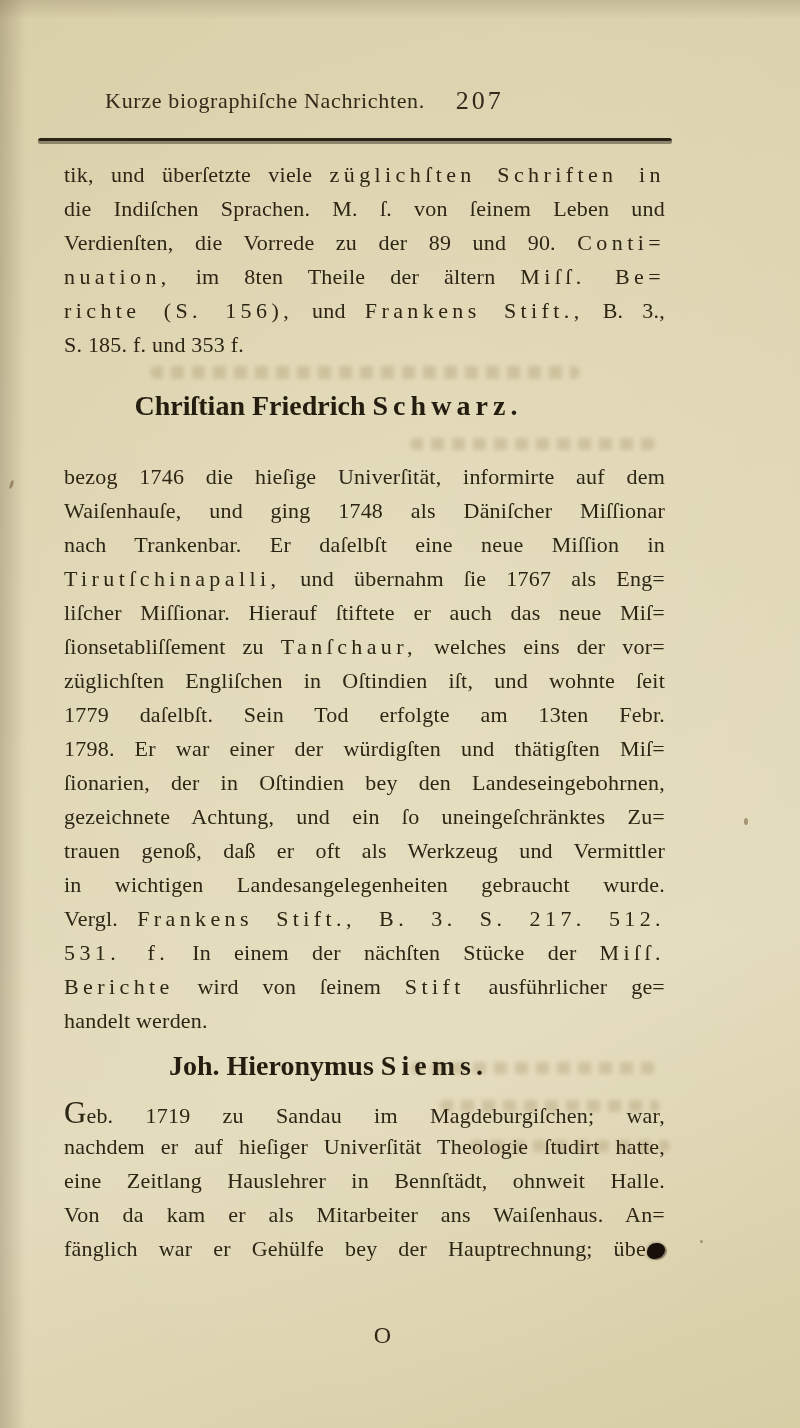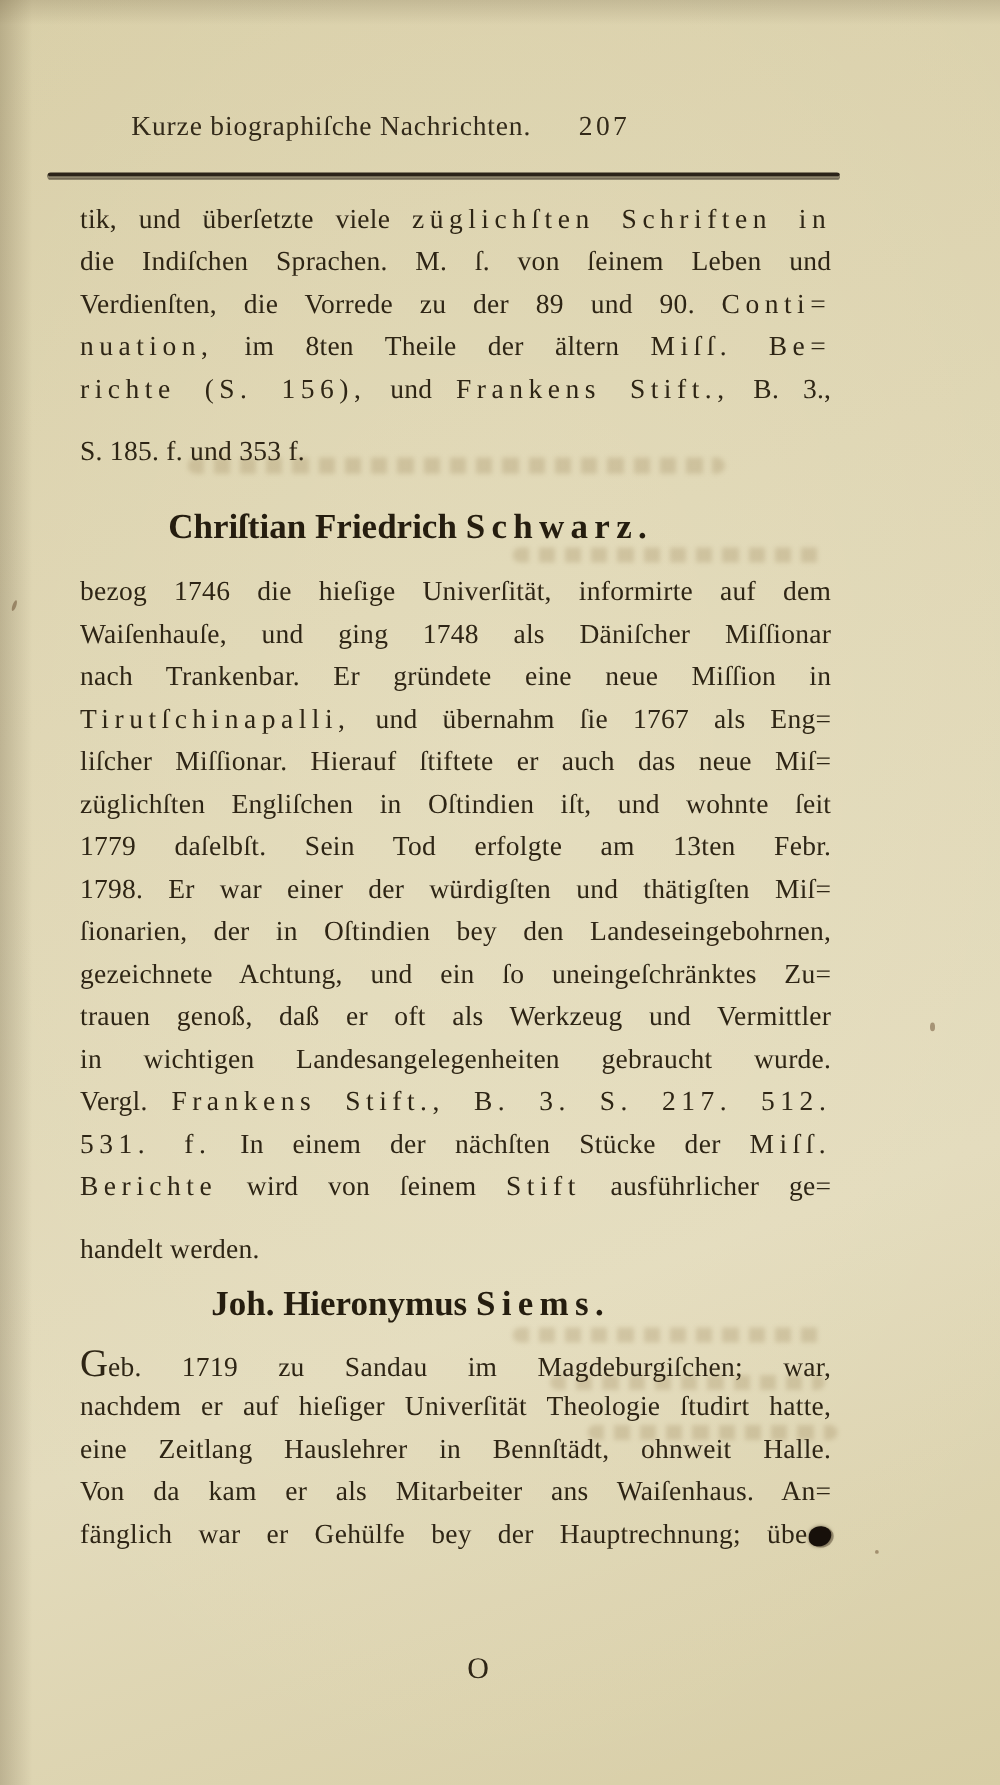--- a/index.html
+++ b/index.html
@@ -12,33 +12,33 @@
       linear-gradient(160deg,#d9cfa8 0%,#ded5b2 35%,#e3dbbc 70%,#d7cda5 100%);
   }
   .gutter-shade{position:absolute;left:0;top:0;bottom:0;width:26px;
     background:linear-gradient(90deg,rgba(70,54,28,0.22),rgba(70,54,28,0) 100%);}
   .top-shade{position:absolute;left:0;top:0;right:0;height:20px;
     background:linear-gradient(180deg,rgba(70,54,28,0.16),rgba(70,54,28,0));}
 
   .header{position:absolute;top:86px;left:0;width:636px;height:30px;color:#332a1a;}
   .header-title{position:absolute;left:50%;transform:translateX(calc(-50% - 53px));
     font-size:22px;line-height:30px;letter-spacing:0.03em;white-space:nowrap;}
-  .page-number{position:absolute;right:132px;top:0;font-size:22px;line-height:30px;letter-spacing:0.12em;}
+  .page-number{position:absolute;right:132px;top:0;font-size:26px;line-height:30px;letter-spacing:0.12em;}
 
   .rule{position:absolute;top:138px;left:38px;width:634px;height:5px;background:#2b2318;
     border-radius:3px;box-shadow:0 1px 0 rgba(43,35,24,0.45), inset 0 -2px 0 rgba(222,213,178,0.55);}
 
   .content{position:absolute;top:158px;left:64px;width:601px;color:#2e2515;}
   .line{height:34px;line-height:34px;font-size:22px;white-space:nowrap;
     text-align:justify;text-align-last:justify;letter-spacing:0.01em;}
-  .line.last{text-align-last:left;margin-top:16px;}
+  .line.last{text-align-last:left;}
   .sp{letter-spacing:0.20em;}
   .init{font-size:31px;letter-spacing:0;}
   .entry-heading{font-size:28px;line-height:36px;font-weight:bold;text-align:center;
-    color:#251d0f;margin:26px 72px 16px 0;white-space:nowrap;}
+    color:#251d0f;margin:26px 72px 36px 0;white-space:nowrap;}
   .entry:nth-child(3) .entry-heading{margin:10px 72px 12px 0;}
   .entry-heading .sp{letter-spacing:0.18em;}
 
   .blot{display:inline-block;width:18px;height:16px;background:#17100a;
     border-radius:55% 45% 60% 40%;vertical-align:-3px;margin-left:1px;
     box-shadow:0 0 3px rgba(40,26,10,0.55), 2px 1px 0 rgba(40,26,10,0.35);}
 
   .signature{position:absolute;top:1322px;left:64px;width:601px;text-align:center;
     transform:translateX(18px);font-size:24px;color:#2e2515;}
 
@@ -82,23 +82,24 @@
       <div class="line"><span class="">die Indiſchen Sprachen. M. ſ. von ſeinem Leben und</span></div>
       <div class="line"><span class="">Verdienſten, die Vorrede zu der 89 und 90. </span><span class="sp">Conti=</span></div>
       <div class="line"><span class="sp">nuation,</span><span class=""> im 8ten Theile der ältern </span><span class="sp">Miſſ. Be=</span></div>
       <div class="line"><span class="sp">richte (S. 156),</span><span class=""> und </span><span class="sp">Frankens Stift.,</span><span class=""> B. 3.,</span></div>
       <div class="line last"><span class="">S. 185. f. und 353 f.</span></div>
     </div>
     <div class="entry">
       <div class="entry-heading"><span class="">Chriſtian Friedrich </span><span class="sp">Schwarz.</span></div>
       <div class="line"><span class="">bezog 1746 die hieſige Univerſität, informirte auf dem</span></div>
       <div class="line"><span class="">Waiſenhauſe, und ging 1748 als Däniſcher Miſſionar</span></div>
-      <div class="line"><span class="">nach Trankenbar. Er gründete eine neue Miſſion in</span></div>
+      <div class="line"><span class="">nach Trankenbar. Er daſelbſt eine neue Miſſion in</span></div>
       <div class="line"><span class="sp">Tirutſchinapalli,</span><span class=""> und übernahm ſie 1767 als Eng=</span></div>
       <div class="line"><span class="">liſcher Miſſionar. Hierauf ſtiftete er auch das neue Miſ=</span></div>
+      <div class="line"><span class="">ſionsetabliſſement zu </span><span class="sp">Tanſchaur,</span><span class=""> welches eins der vor=</span></div>
       <div class="line"><span class="">züglichſten Engliſchen in Oſtindien iſt, und wohnte ſeit</span></div>
       <div class="line"><span class="">1779 daſelbſt. Sein Tod erfolgte am 13ten Febr.</span></div>
       <div class="line"><span class="">1798. Er war einer der würdigſten und thätigſten Miſ=</span></div>
       <div class="line"><span class="">ſionarien, der in Oſtindien bey den Landeseingebohrnen,</span></div>
       <div class="line"><span class="">gezeichnete Achtung, und ein ſo uneingeſchränktes Zu=</span></div>
       <div class="line"><span class="">trauen genoß, daß er oft als Werkzeug und Vermittler</span></div>
       <div class="line"><span class="">in wichtigen Landesangelegenheiten gebraucht wurde.</span></div>
       <div class="line"><span class="">Vergl. </span><span class="sp">Frankens Stift., B. 3. S. 217. 512.</span></div>
       <div class="line"><span class="sp">531. f.</span><span class=""> In einem der nächſten Stücke der </span><span class="sp">Miſſ.</span></div>
       <div class="line"><span class="sp">Berichte</span><span class=""> wird von ſeinem </span><span class="sp">Stift</span><span class=""> ausführlicher ge=</span></div>

